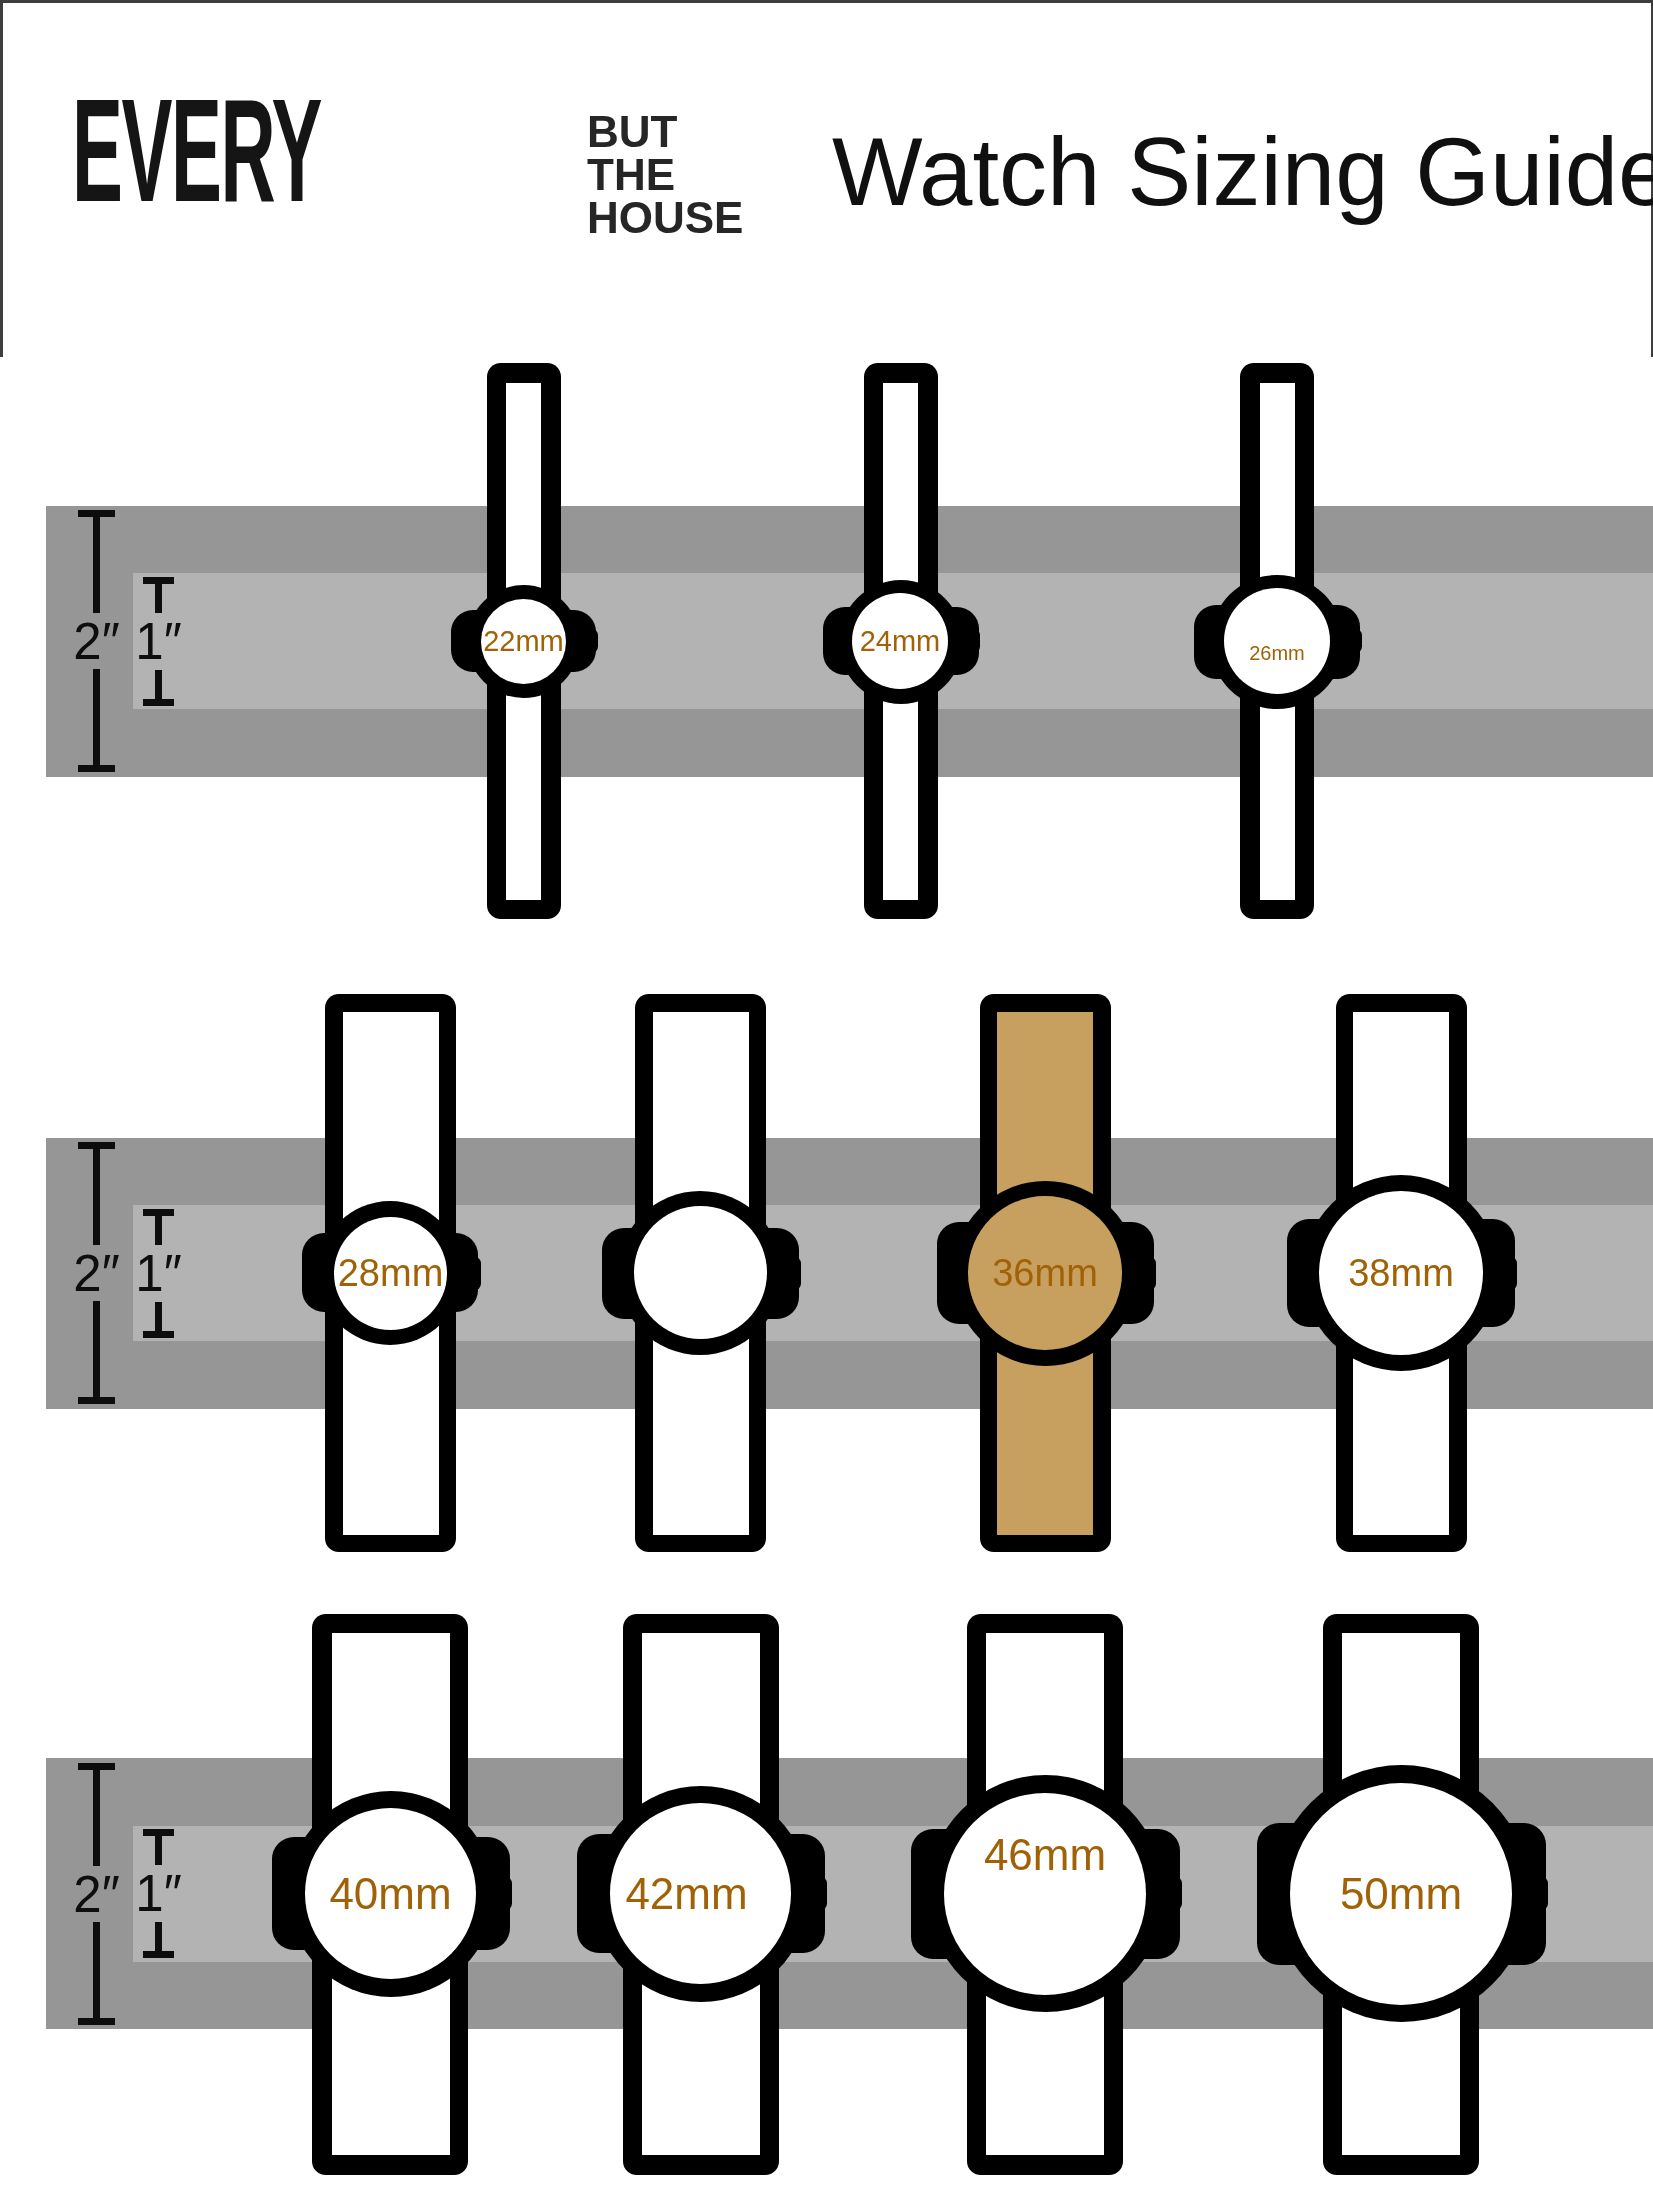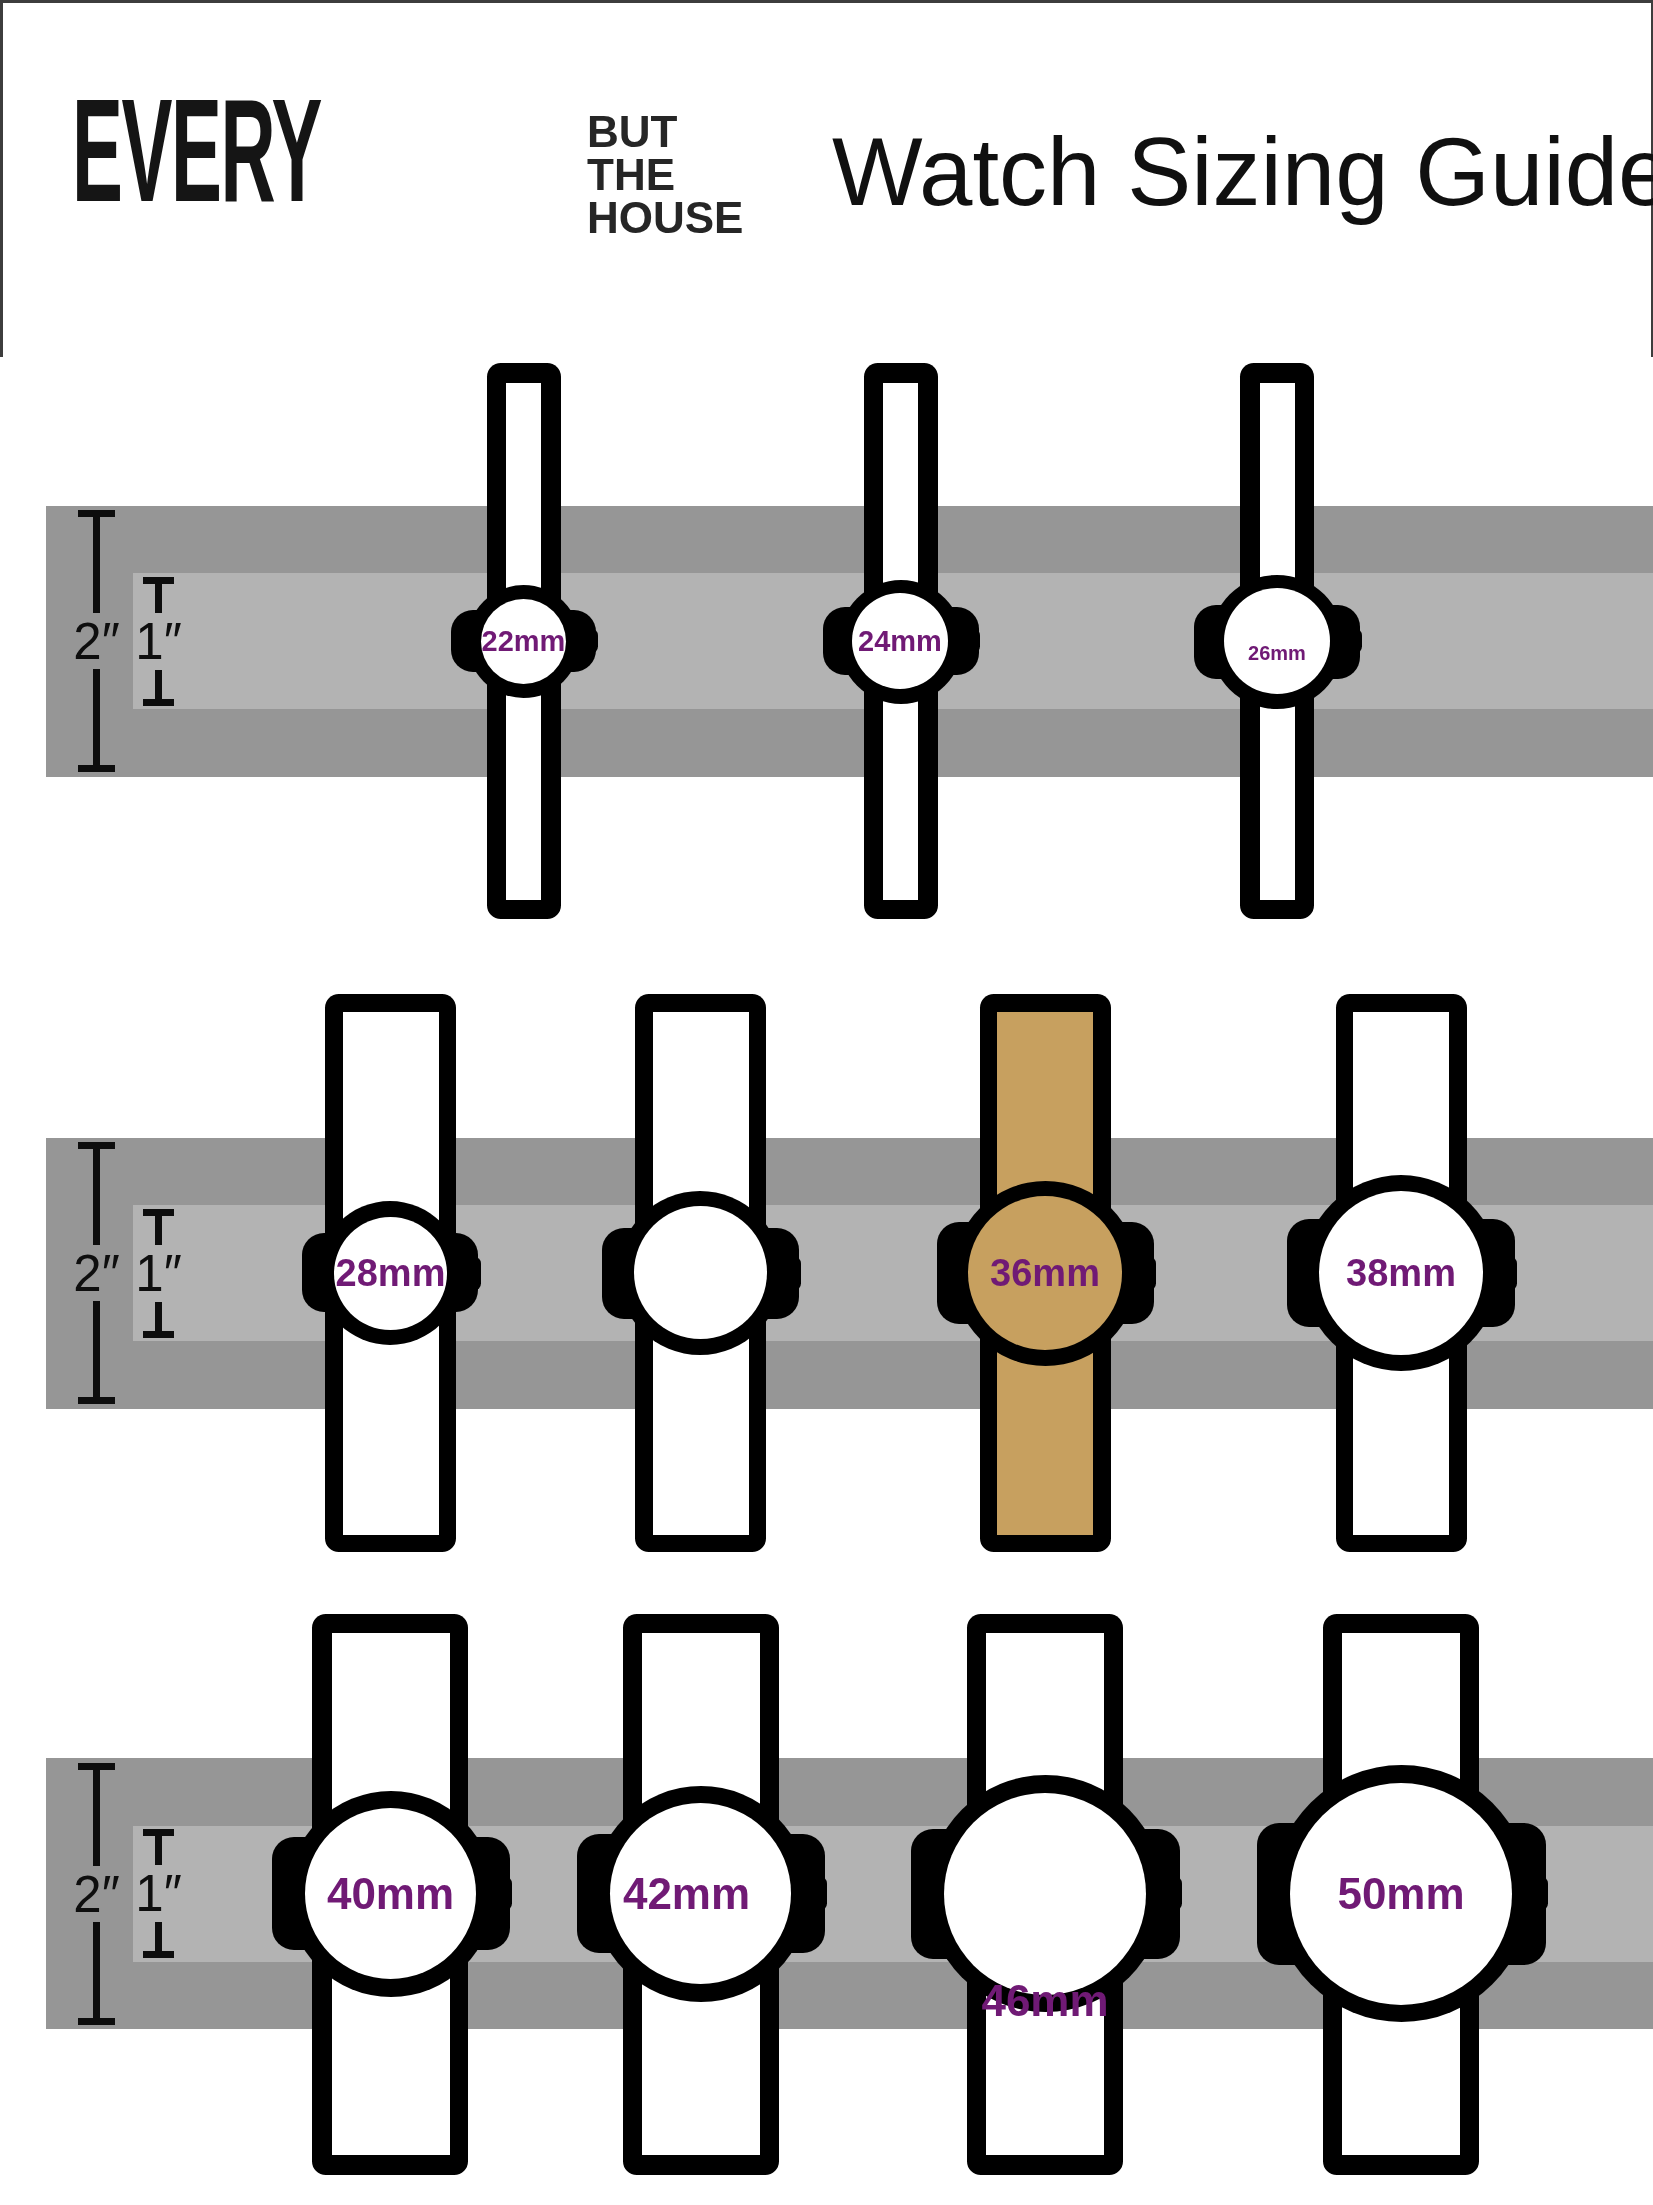--- a/index.html
+++ b/index.html
@@ -60,21 +60,21 @@
   .watch{position:absolute;inset:0;}
   .watch div{position:absolute;box-sizing:border-box;}
   .strap{background:#000;border-radius:13.8px;}
   .strap-in{background:#fff;}
   .casebar{background:#000;border-radius:22px;}
   .ring{background:#000;border-radius:50%;}
   .face{background:#fff;border-radius:50%;}
   .crown{background:#000;border-radius:6.4px;}
   .wlabel{
     display:flex;align-items:center;justify-content:center;
-    color:#701a75;border-radius:50%;white-space:nowrap;font-weight:bold;
+    color:#a16207;border-radius:50%;white-space:nowrap;
   }
 </style>
 </head>
 <body>
 
 <div class="header">
   <div class="logo-every">EVERY</div>
   <div class="logo-tagline">BUT
 THE
 HOUSE</div>
@@ -219,21 +219,21 @@
       <div class="face" style="left:610px;top:1803px;width:181px;height:181px;background:#ffffff"></div>
       <div class="wlabel" style="left:596px;top:1803px;width:181px;height:181px;font-size:44px">42mm</div>
     </div>
     <div class="watch">
       <div class="strap" style="left:967px;top:1614px;width:156px;height:561px"></div>
       <div class="strap-in" style="left:986px;top:1633px;width:118px;height:522px;background:#ffffff"></div>
       <div class="casebar" style="left:911px;top:1829px;width:269px;height:130px"></div>
       <div class="crown" style="left:1162px;top:1877px;width:20px;height:33px"></div>
       <div class="ring" style="left:927px;top:1775px;width:237px;height:237px"></div>
       <div class="face" style="left:944px;top:1793px;width:202px;height:202px;background:#ffffff"></div>
-      <div class="wlabel" style="left:944px;top:1900px;width:202px;height:202px;font-size:44px">46mm</div>
+      <div class="wlabel" style="left:944px;top:1754px;width:202px;height:202px;font-size:44px">46mm</div>
     </div>
     <div class="watch">
       <div class="strap" style="left:1323px;top:1614px;width:156px;height:561px"></div>
       <div class="strap-in" style="left:1342px;top:1633px;width:118px;height:522px;background:#ffffff"></div>
       <div class="casebar" style="left:1257px;top:1823px;width:289px;height:142px"></div>
       <div class="crown" style="left:1528px;top:1877px;width:20px;height:33px"></div>
       <div class="ring" style="left:1273px;top:1765px;width:257px;height:257px"></div>
       <div class="face" style="left:1290px;top:1783px;width:222px;height:222px;background:#ffffff"></div>
       <div class="wlabel" style="left:1290px;top:1783px;width:222px;height:222px;font-size:44px">50mm</div>
     </div>

